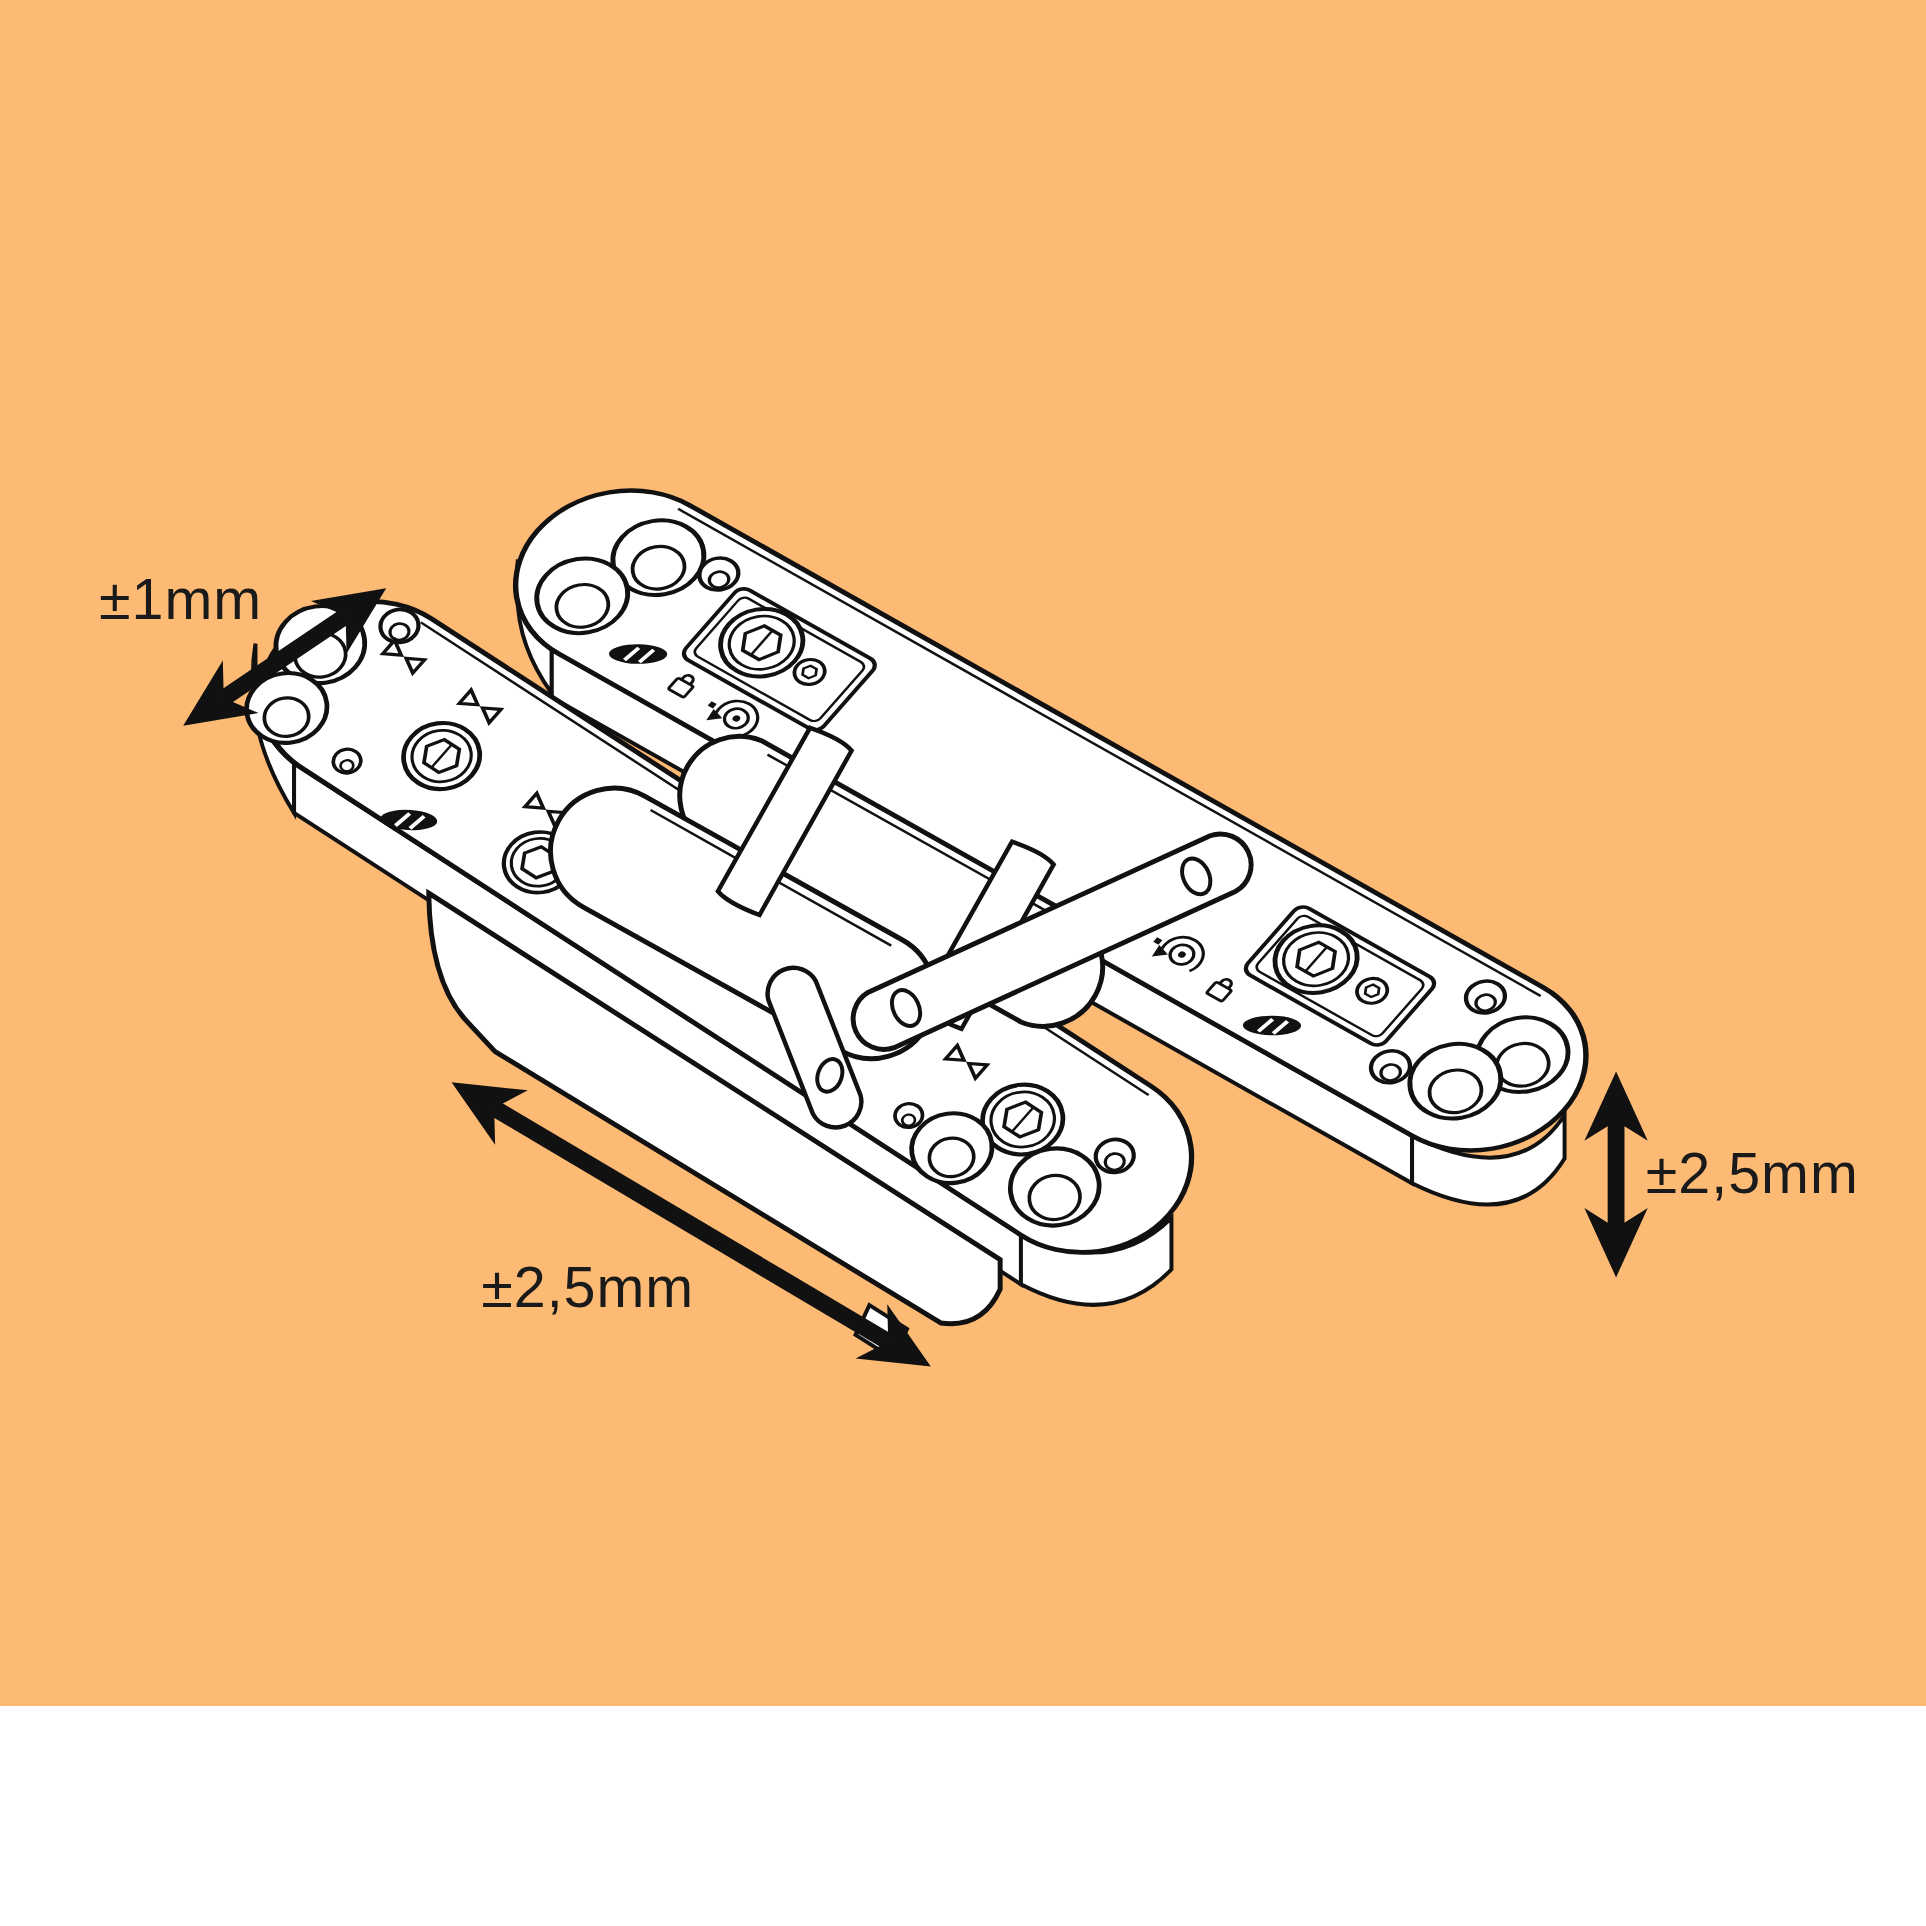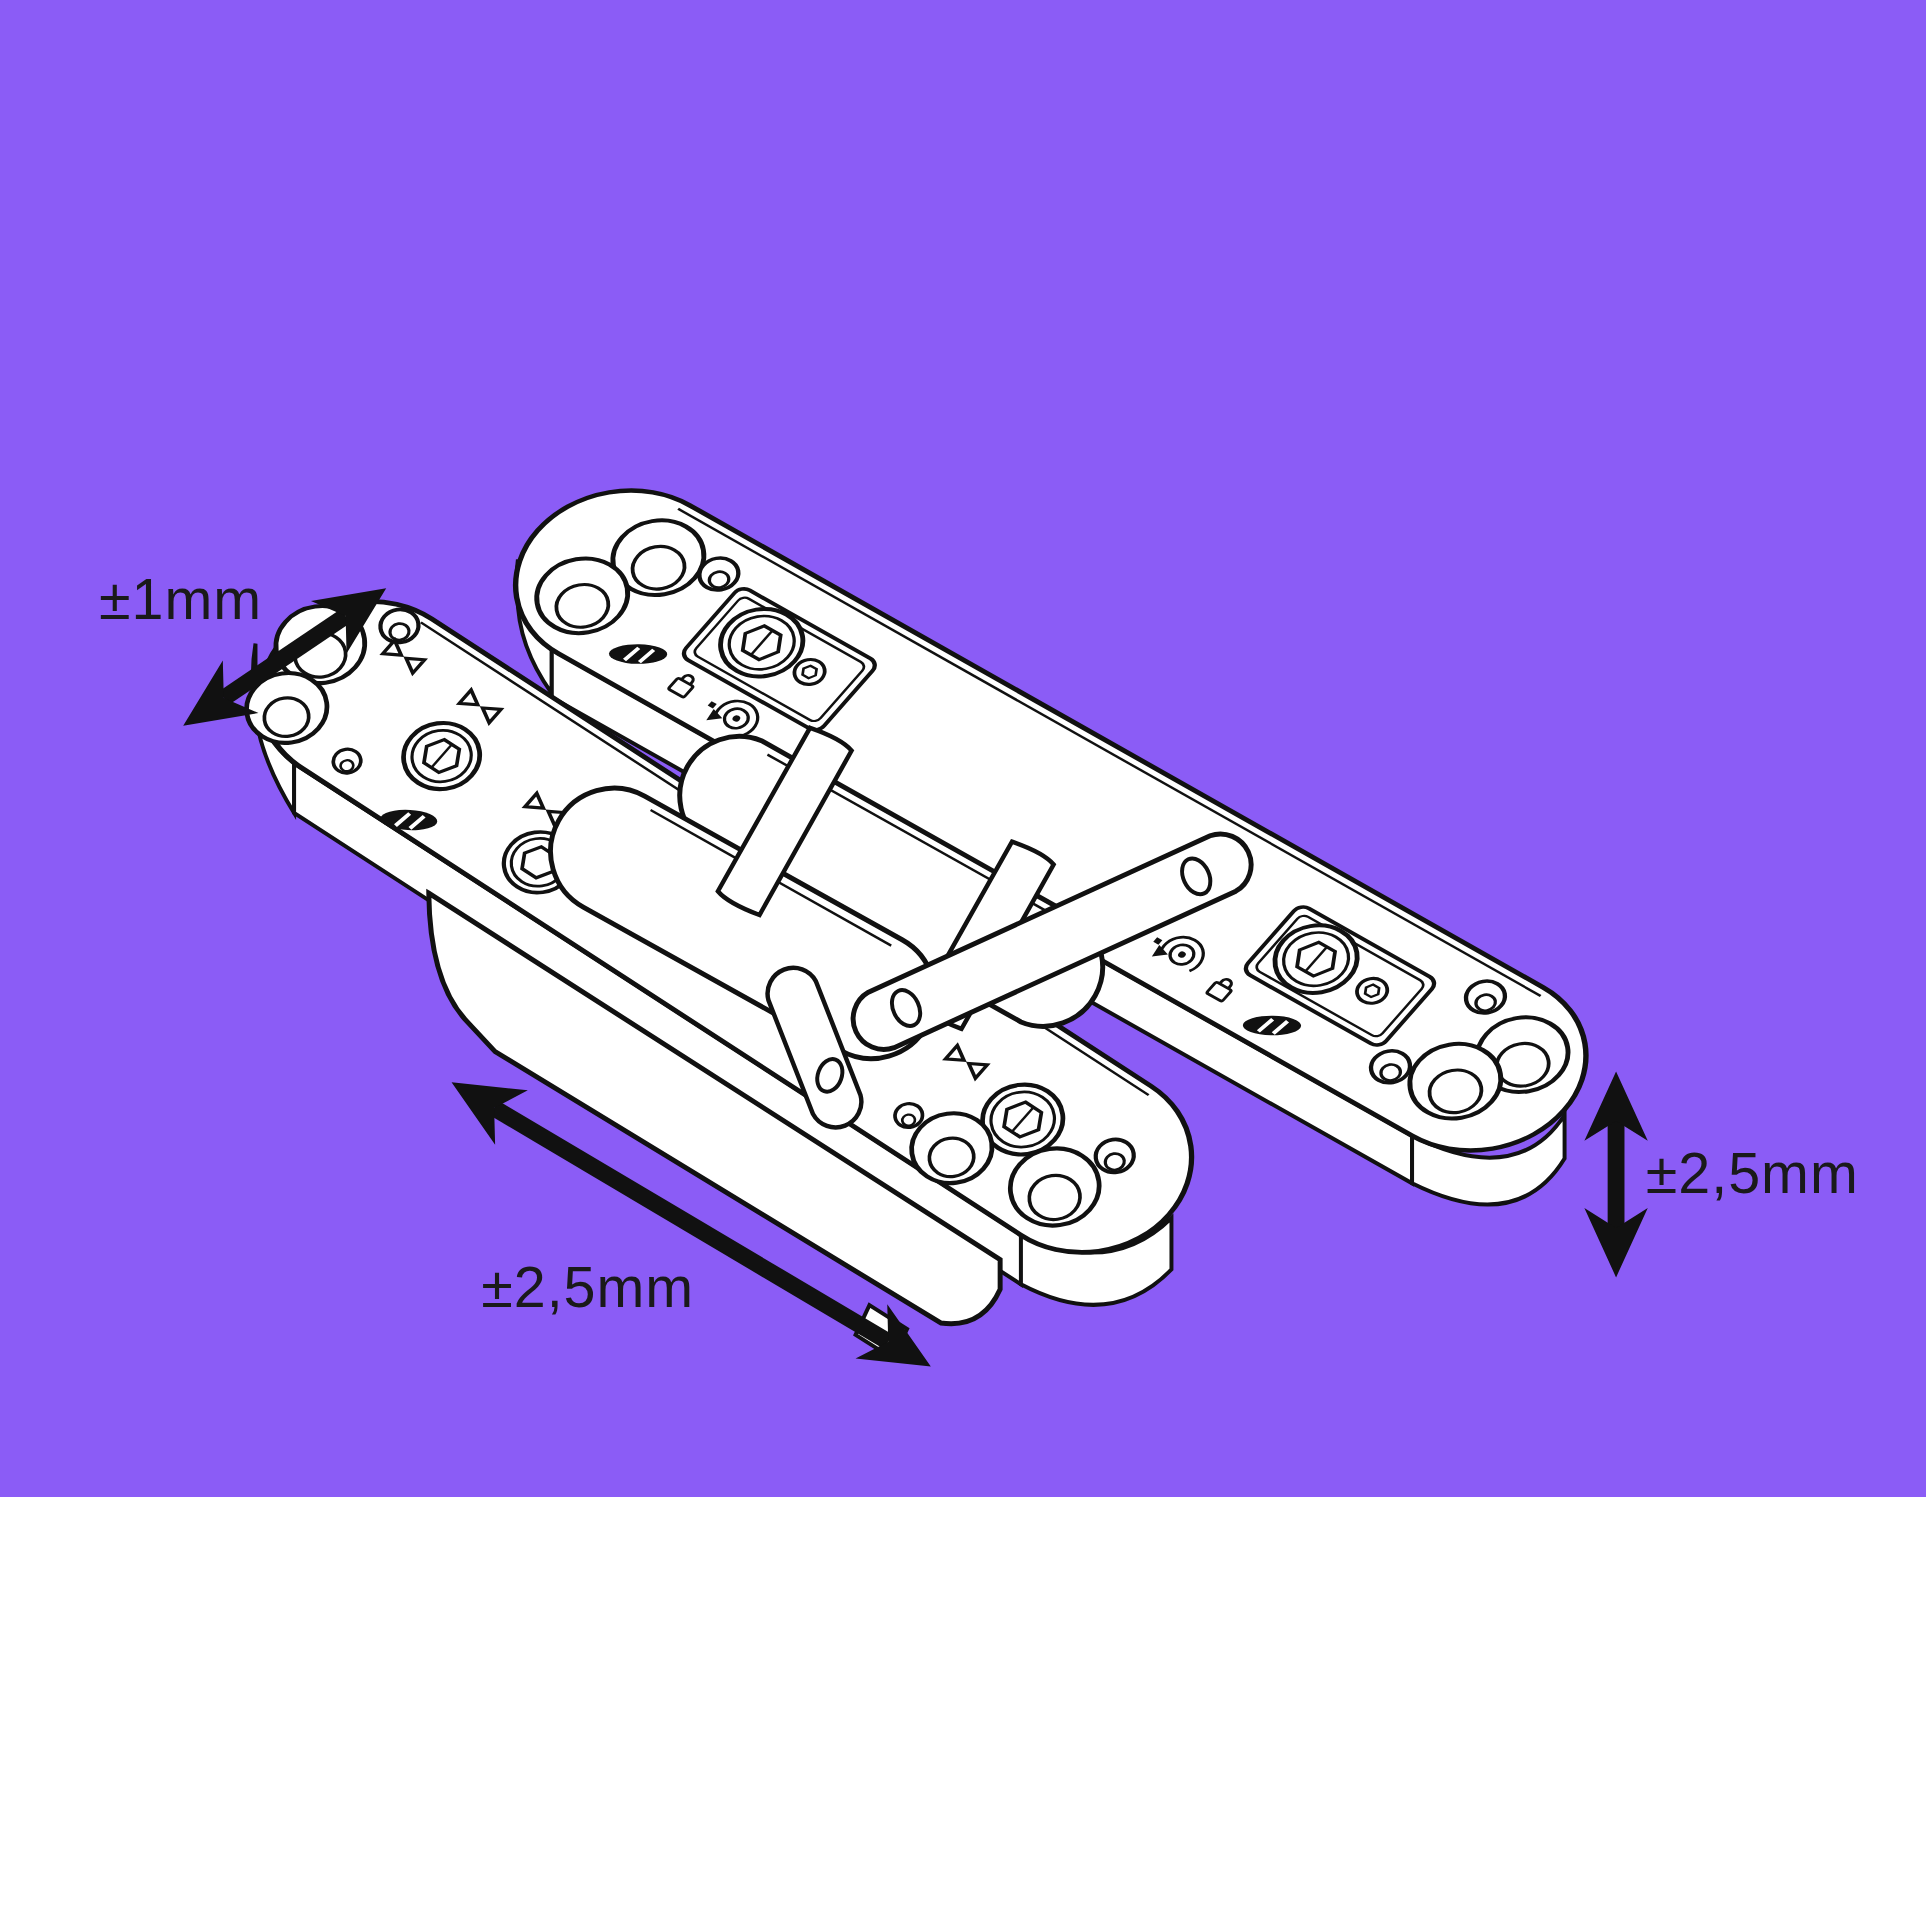--- a/index.html
+++ b/index.html
@@ -1,16 +1,16 @@
 <!DOCTYPE html>
 <html><head>
 <meta charset="utf-8">
 <style>
   html,body{margin:0;padding:0;background:#ffffff;}
-  .stage{position:relative;width:1927px;height:1497px;background:#8b5cf6;overflow:hidden;
+  .stage{position:relative;width:1927px;height:1706px;background:#fdba74;overflow:hidden;
          font-family:"Liberation Sans", sans-serif;}
   svg{display:block;}
   
   .w{fill:#ffffff;stroke:#111111;}
   .n{fill:none;stroke:#111111;}
   .b{fill:#111111;stroke:none;}
   .dim-label{font-family:"Liberation Sans", sans-serif;font-size:58px;fill:#1a1a1a;
              letter-spacing:1px;font-weight:400;}
 </style>
 </head>

